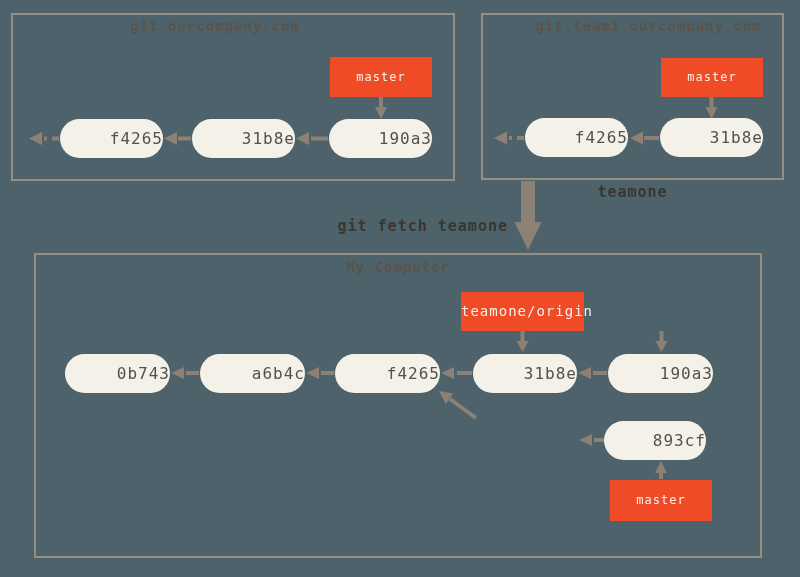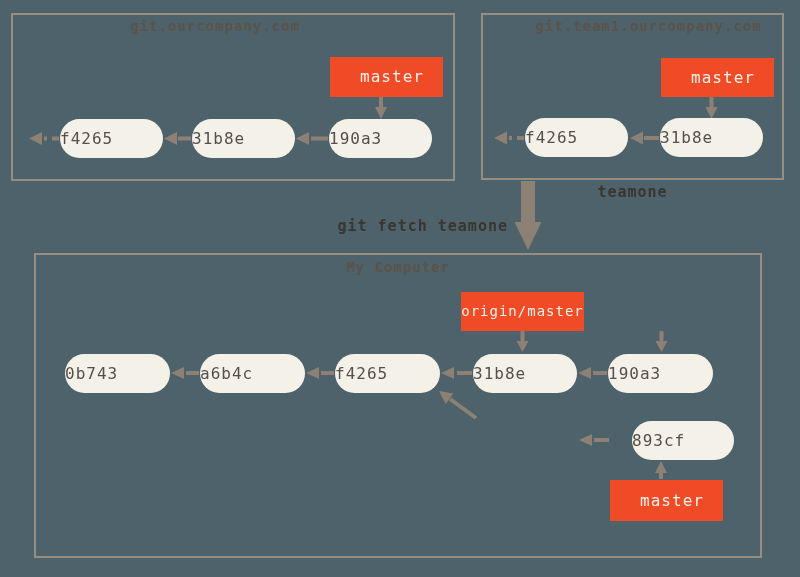--- a/index.html
+++ b/index.html
@@ -27,28 +27,28 @@
   .box-title{
     position:absolute;text-align:center;color:var(--title-text);
     font-size:14px;font-weight:bold;letter-spacing:1px;z-index:2;
   }
   .outside-label{
     position:absolute;text-align:center;color:var(--label-text);
     font-size:15px;font-weight:bold;letter-spacing:1px;z-index:2;
   }
   .pill{
     position:absolute;background:var(--node-fill);color:var(--node-text);
-    border-radius:20px;text-align:left;font-size:16px;letter-spacing:1px;
+    border-radius:20px;text-align:right;font-size:16px;letter-spacing:1px;
     z-index:2;
   }
   .ref{
     position:absolute;background:var(--branch-fill);color:var(--branch-text);
     text-align:center;z-index:2;letter-spacing:1px;
   }
-  .ref.big{font-size:16px;padding-left:11px;}
+  .ref.big{font-size:12px;}
   .ref.small{font-size:14px;}
   .fetch-label{
     position:absolute;text-align:right;color:var(--label-text);
     font-size:15px;font-weight:bold;letter-spacing:1px;z-index:2;
   }
   .arr-line{stroke:var(--arrow);stroke-width:4;fill:none;}
   .arr-line.dashed{stroke-dasharray:7 5;}
   .arr-head{fill:var(--arrow);stroke:none;}
   .fat-arrow{fill:var(--arrow);stroke:none;}
 </style>
@@ -109,25 +109,25 @@
   <div class="ref big" style="left:661px;top:58px;width:102px;height:39px;line-height:39px;">master</div>
   <div class="pill" style="left:525px;top:118px;width:103px;height:39px;line-height:39px;">f4265</div>
   <div class="pill" style="left:660px;top:118px;width:103px;height:39px;line-height:39px;">31b8e</div>
   <div class="outside-label" style="left:481px;top:183px;width:303px;">teamone</div>
 
   <div class="fetch-label" style="left:288px;top:217px;width:220px;">git fetch teamone</div>
 
   <div class="box" style="left:34px;top:253px;width:728px;height:305px;"></div>
   <div class="box-title" style="left:34px;top:259px;width:728px;">My Computer</div>
 
-  <div class="ref small" style="left:461px;top:292px;width:123px;height:39px;line-height:39px;">origin/master</div>
+  <div class="ref small" style="left:461px;top:292px;width:123px;height:39px;line-height:39px;">teamone/origin</div>
 
   <div class="pill" style="left:65px;top:354px;width:105px;height:39px;line-height:39px;">0b743</div>
   <div class="pill" style="left:200px;top:354px;width:105px;height:39px;line-height:39px;">a6b4c</div>
   <div class="pill" style="left:335px;top:354px;width:105px;height:39px;line-height:39px;">f4265</div>
   <div class="pill" style="left:473px;top:354px;width:104px;height:39px;line-height:39px;">31b8e</div>
   <div class="pill" style="left:608px;top:354px;width:105px;height:39px;line-height:39px;">190a3</div>
 
-  <div class="pill" style="left:632px;top:421px;width:102px;height:39px;line-height:39px;">893cf</div>
+  <div class="pill" style="left:604px;top:421px;width:102px;height:39px;line-height:39px;">893cf</div>
 
   <div class="ref big" style="left:610px;top:480px;width:102px;height:41px;line-height:41px;">master</div>
 
 </div>
 
 </body></html>

